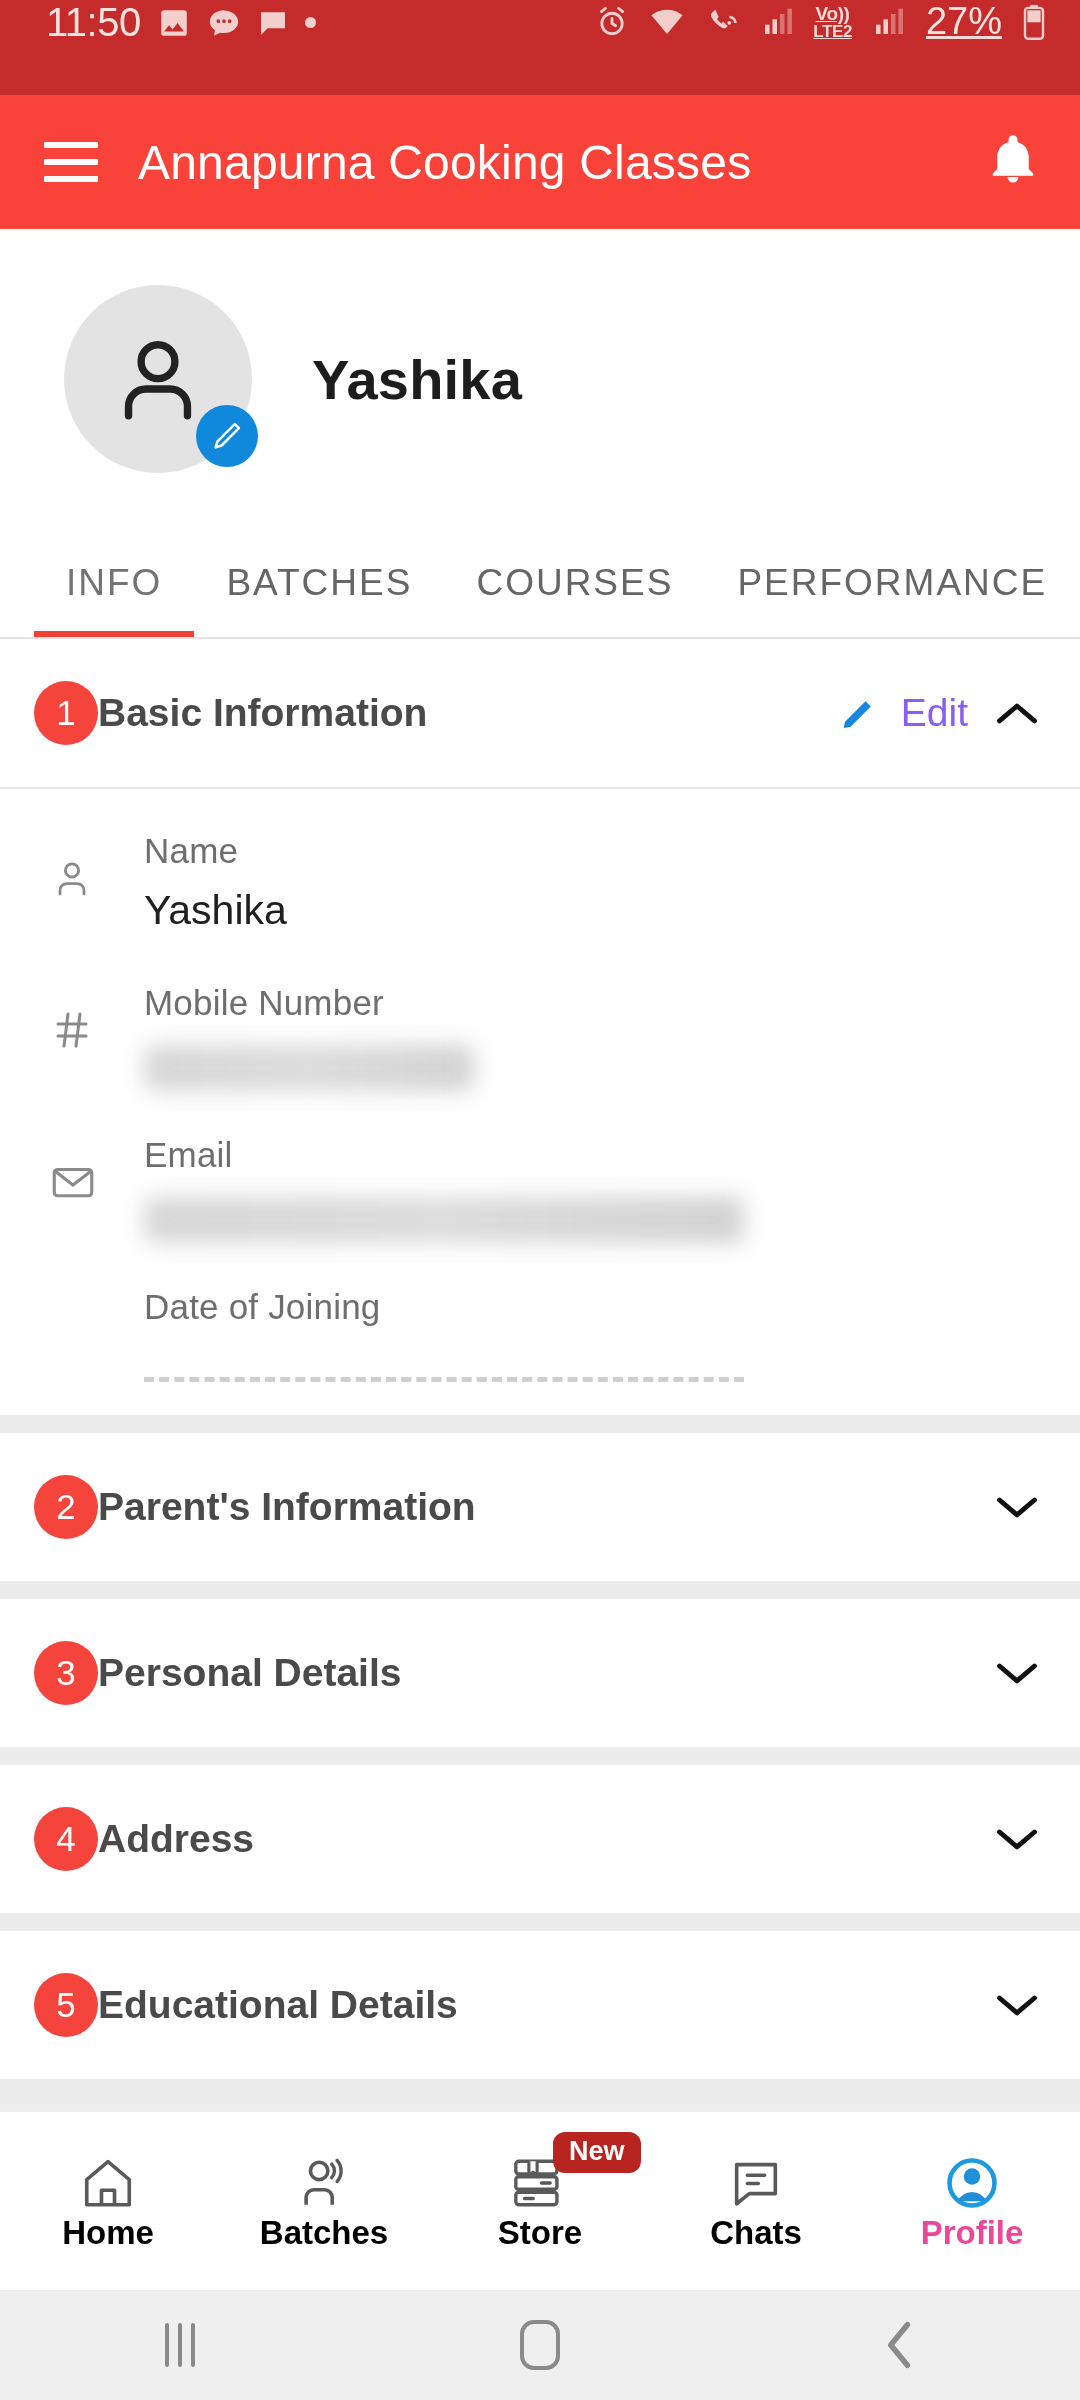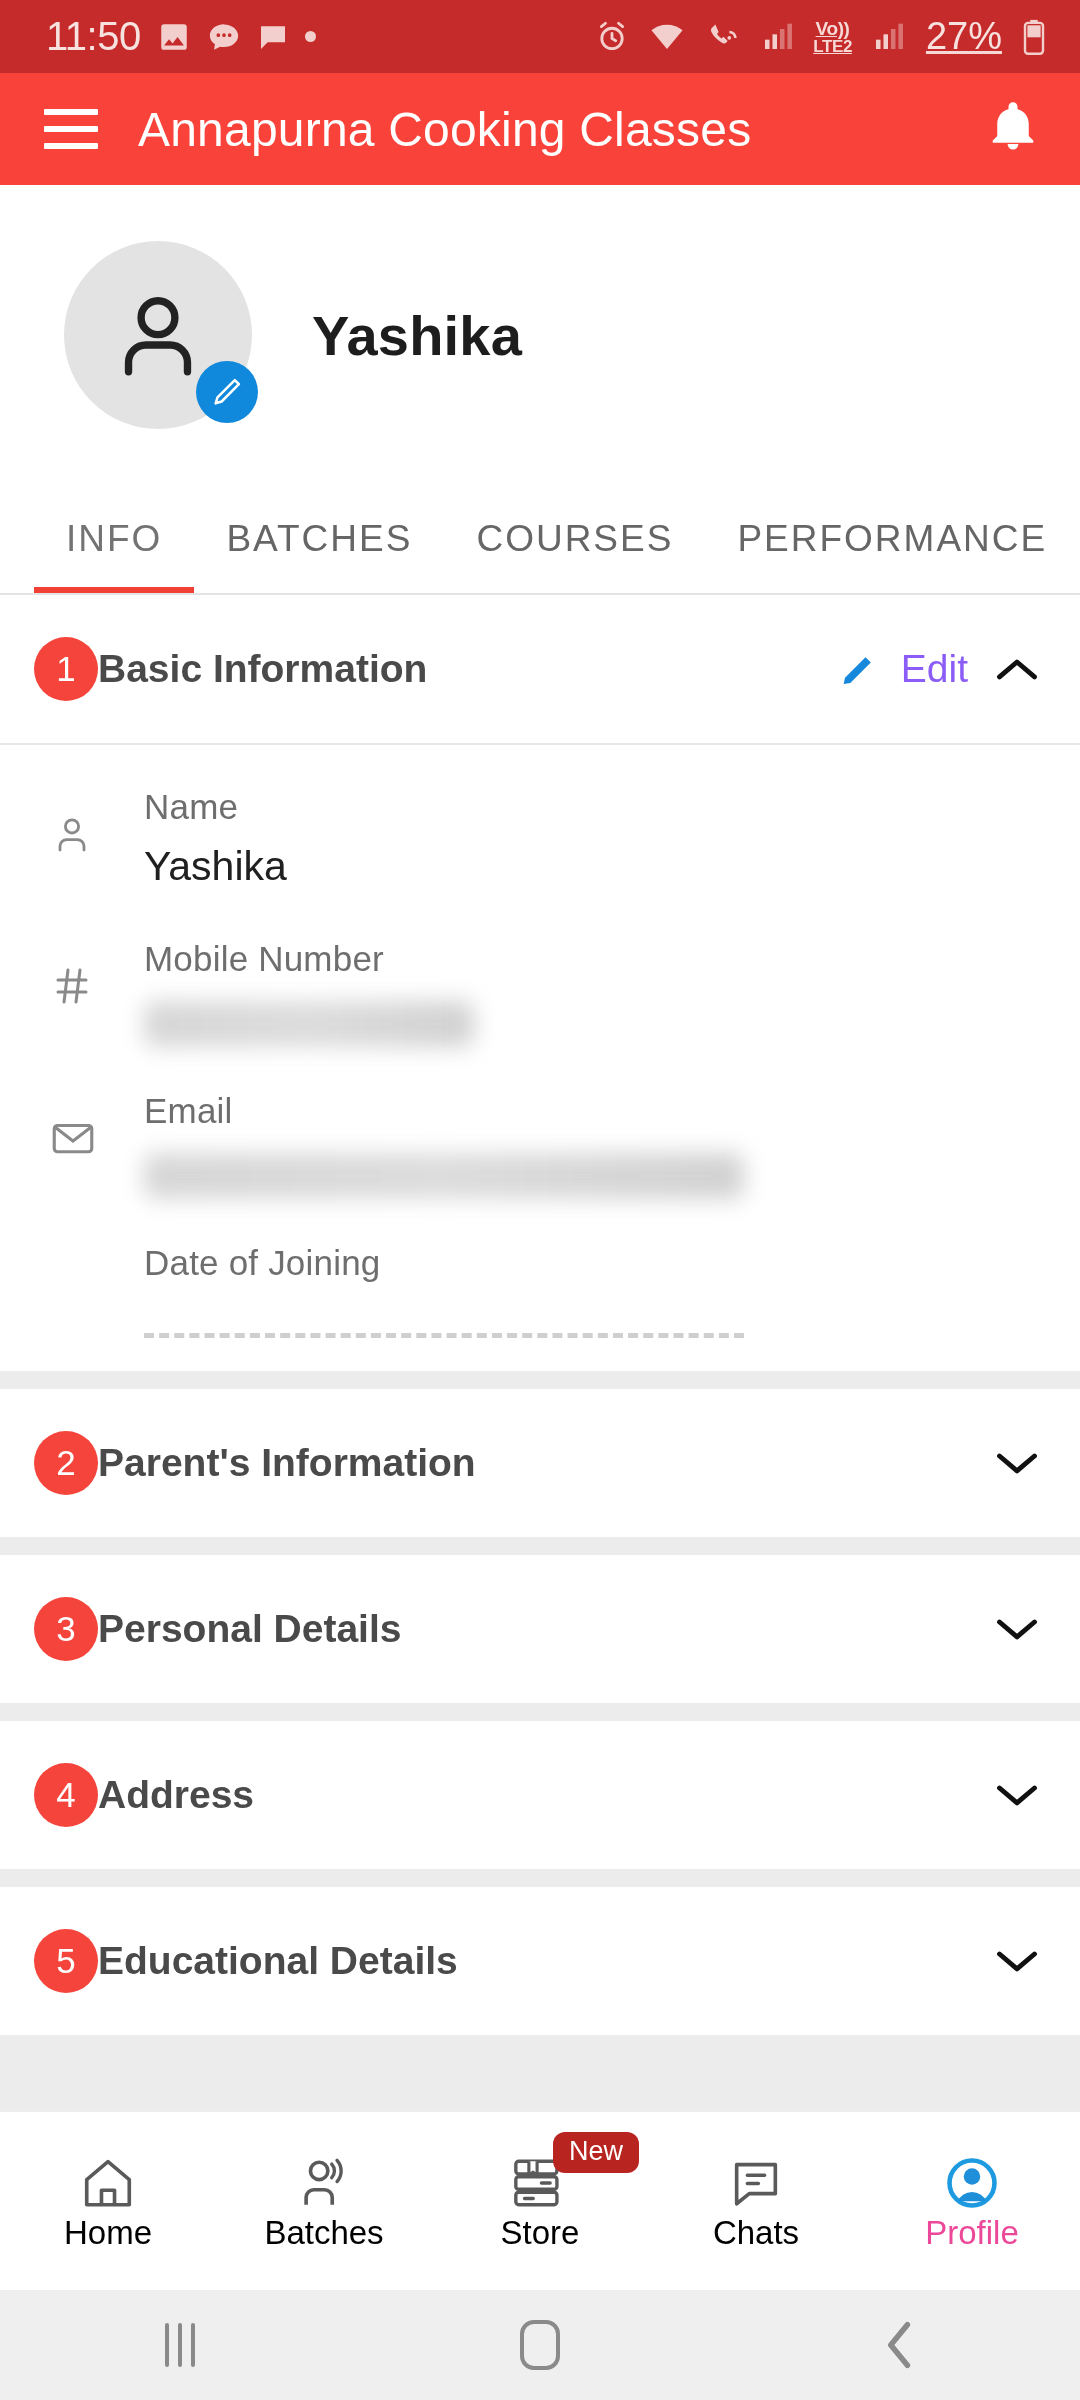--- a/index.html
+++ b/index.html
@@ -6,38 +6,38 @@
   html, body {
     width: 1080px; height: 2400px;
     font-family: "Liberation Sans", sans-serif;
     background: #ffffff;
     overflow: hidden;
   }
   .screen { width: 1080px; height: 2400px; display: flex; flex-direction: column; position: relative; }
 
   
   .status-bar {
-    height: 73px; background: #C62B2B; color: #F6D9D6;
-    display: flex; align-items: center; justify-content: space-between;
+    height: 95px; background: #C62B2B; color: #F6D9D6;
+    display: flex; align-items: flex-start; justify-content: space-between;
     padding: 0 34px 0 46px; flex: none;
   }
   .sb-left { display: flex; align-items: center; gap: 16px; }
   .sb-right { display: flex; align-items: center; gap: 20px; text-decoration: underline; }
   .sb-time { font-size: 40px; letter-spacing: -0.5px; color: #F7E2E0; }
   .sb-ico { display: inline-flex; align-items: center; justify-content: center; }
   .sb-ico svg { display: block; }
   .sb-dot { width: 11px; height: 11px; border-radius: 50%; background: #F2CFCC; }
   .sb-pct { font-size: 38px; color: #F7E2E0; margin-left: 2px; }
   .volte { display: flex; flex-direction: column; align-items: center; line-height: 1; }
   .volte b { font-size: 19px; font-weight: 700; letter-spacing: -0.4px; }
   .volte i { font-size: 17px; font-style: normal; font-weight: 700; letter-spacing: -0.4px; }
 
   
   .app-bar {
-    height: 112px; background: #F9433A; display: flex; align-items: center;
+    height: 134px; background: #F9433A; display: flex; align-items: center;
     padding: 0 40px 0 44px; flex: none; gap: 40px;
   }
   .hamburger { width: 54px; display: flex; flex-direction: column; gap: 11px; cursor: pointer; }
   .hamburger span { display: block; height: 6px; background: #fff; border-radius: 1px; }
   .app-title { color: #ffffff; font-size: 48px; font-weight: 400; flex: 1; letter-spacing: 0.2px; }
   .bell { margin-left: auto; cursor: pointer; }
 
   
   .profile-head { height: 300px; background: #fff; display: flex; align-items: center; padding: 0 0 0 64px; flex: none; }
   .avatar-wrap { position: relative; width: 188px; height: 188px; flex: none; }
@@ -87,21 +87,21 @@
   .blur-val.w1 { width: 330px; }
   .blur-val.w2 { width: 600px; }
   .dashed { margin-top: 50px; width: 600px; border-top: 5px dashed #CFCFCF; }
 
   
   .bottom-nav {
     position: absolute; left: 0; right: 0; bottom: 110px; height: 180px; background: #fff;
     display: flex; align-items: center; border-top: 2px solid #EDEDED;
   }
   .nav-item { flex: 1; display: flex; flex-direction: column; align-items: center; justify-content: flex-end;
-              gap: 2px; cursor: pointer; position: relative; }
+              gap: 2px; cursor: pointer; position: relative; font-weight: bold; }
   .nav-label { font-size: 33px; color: #000000; }
   .nav-item.active .nav-label { color: #ec4899; }
   .nav-ico { position: relative; height: 62px; display: flex; align-items: flex-end; }
   .new-badge {
     position: absolute; top: -18px; left: 46px; background: #B8241F; color: #fff;
     font-size: 27px; padding: 6px 16px 8px; border-radius: 12px; line-height: 1;
   }
 
   
   .android-nav {

